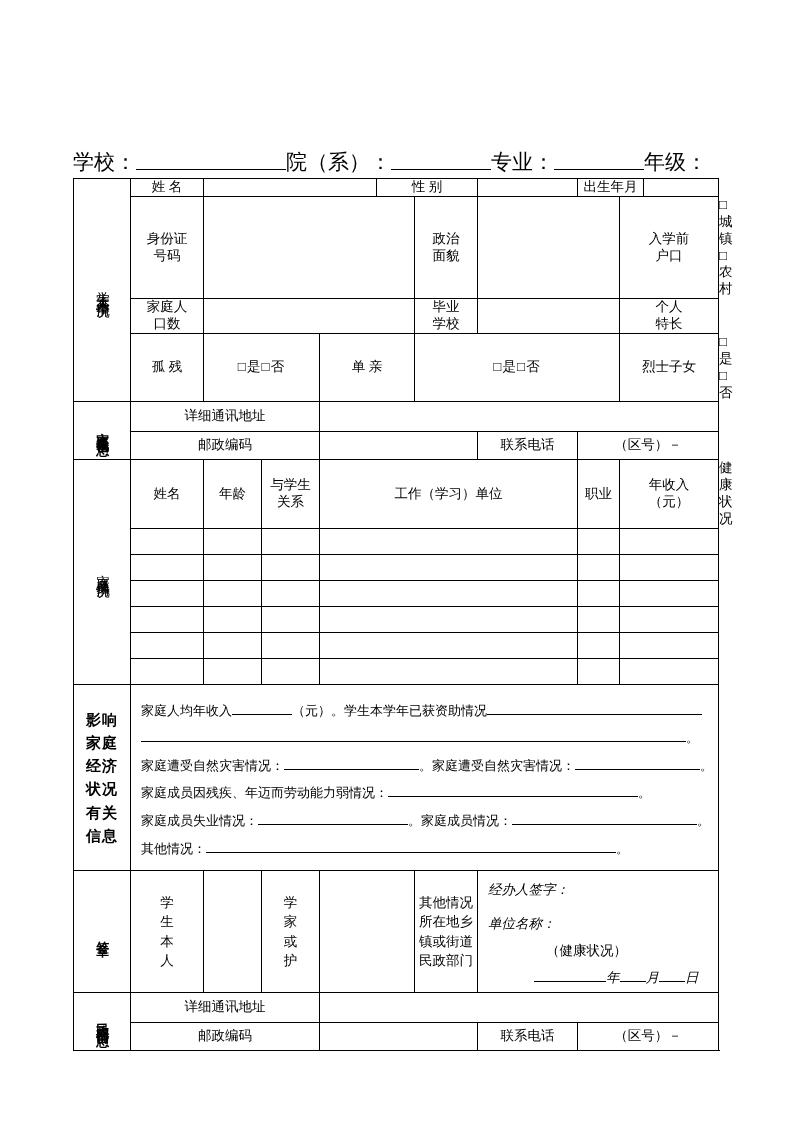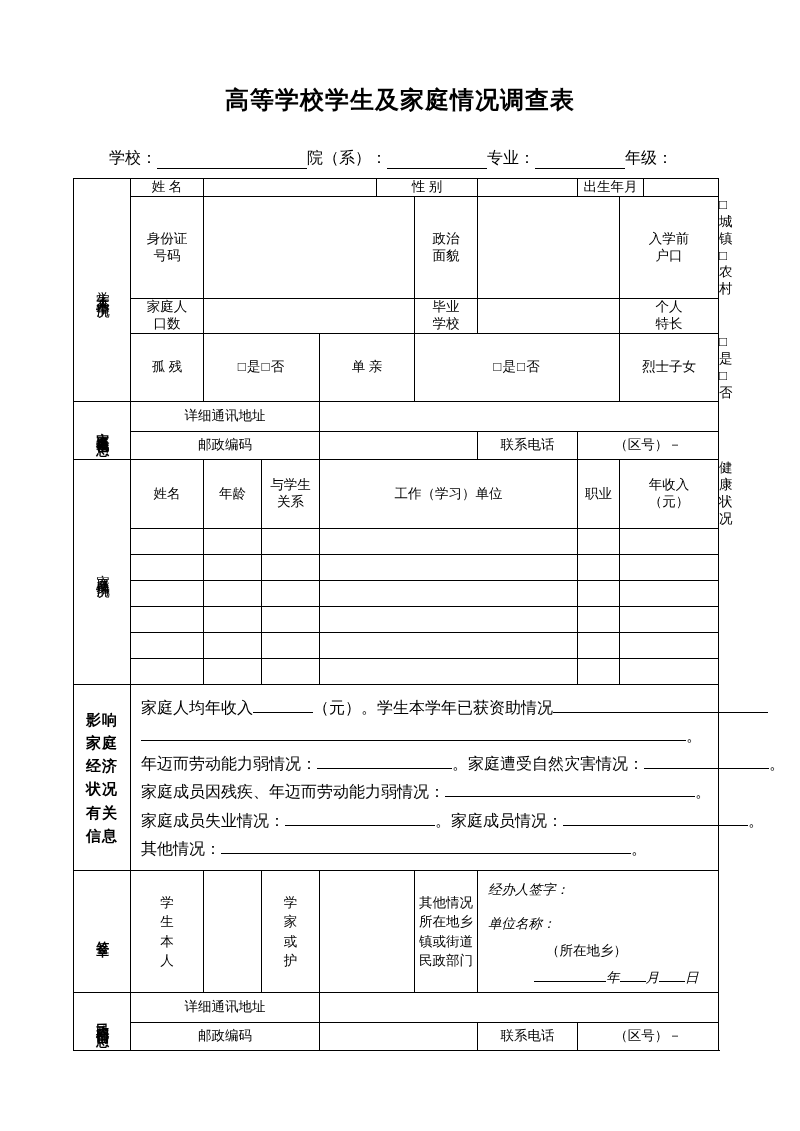--- a/index.html
+++ b/index.html
@@ -34,25 +34,24 @@
     font-size: 24px;
     letter-spacing: 1px;
   }
 
   
   .header-line {
     position: absolute;
     top: 148px;
     left: 73px;
     width: 650px;
-    font-size: 16px;
+    font-size: 21px;
     white-space: nowrap;
     display: flex;
-    align-items: flex-end;
-    margin-left: 36px;
+    align-items: center;
   }
   .header-line .hl-label { flex: 0 0 auto; }
   .header-line .hl-blank {
     display: inline-block;
     border-bottom: 1px solid #000;
     height: 15px;
   }
   .b-school  { width: 150px; }
   .b-dept    { width: 100px; }
   .b-major   { width: 90px; }
@@ -110,21 +109,21 @@
   .col-stack {
     font-size: 13.5px;
     line-height: 1.45;
   }
   .col-stack span { display: block; }
 
   
   .econ-wrap {
     text-align: left;
     padding: 7px 8px 7px 10px;
-    font-size: 16px;
+    font-size: 13px;
     line-height: 1.2;
   }
   .econ-line {
     display: block;
     white-space: nowrap;
     margin: 0;
     padding: 5px 0 4px 0;
   }
   .ul {
     display: inline-block;
@@ -159,21 +158,20 @@
   .ud-2 { width: 26px; }
   .ud-3 { width: 26px; }
 
   .chk { letter-spacing: 1px; }
 </style>
 </head>
 <body>
 
 <div class="page">
 
-  <div class="doc-title">高等学校学生及家庭情况调查表</div>
 
   <div class="header-line">
     <span class="hl-label">学校：</span>
     <span class="hl-blank b-school"></span>
     <span class="hl-label">院（系）：</span>
     <span class="hl-blank b-dept"></span>
     <span class="hl-label">专业：</span>
     <span class="hl-blank b-major"></span>
     <span class="hl-label">年级：</span>
   </div>
@@ -350,21 +348,21 @@
         <div class="econ-wrap">
 
           <div class="econ-line">
             <span>家庭人均年收入</span><span class="ul u-60"></span><span>（元）。学生本学年已获资助情况</span><span class="ul u-215"></span>
           </div>
           <div class="econ-line">
             <span class="ul u-full"></span><span>。</span>
           </div>
 
           <div class="econ-line">
-            <span>年迈而劳动能力弱情况：</span><span class="ul u-135"></span><span>。家庭遭受自然灾害情况：</span><span class="ul u-125"></span><span>。</span>
+            <span>家庭遭受自然灾害情况：</span><span class="ul u-135"></span><span>。家庭遭受自然灾害情况：</span><span class="ul u-125"></span><span>。</span>
           </div>
 
           <div class="econ-line">
             <span>家庭成员因残疾、年迈而劳动能力弱情况：</span><span class="ul u-250"></span><span>。</span>
           </div>
 
           <div class="econ-line">
             <span>家庭成员失业情况：</span><span class="ul u-150"></span><span>。家庭成员情况：</span><span class="ul u-185"></span><span>。</span>
           </div>
 
@@ -403,21 +401,21 @@
           <span>其他情况</span>
           <span>所在地乡</span>
           <span>镇或街道</span>
           <span>民政部门</span>
         </div>
       </td>
       <td colspan="4">
         <div class="sig-box">
           <div class="sig-row">经办人签字：</div>
           <div class="sig-row" style="padding-top:14px">单位名称：</div>
-          <div class="sig-seal">（所在地乡）</div>
+          <div class="sig-seal">（健康状况）</div>
           <div class="sig-date"><span class="u-date ud-1"></span><span>年</span><span class="u-date ud-2"></span><span>月</span><span class="u-date ud-3"></span><span>日</span></div>
         </div>
       </td>
     </tr>
 
     <tr style="height:30px">
       <td rowspan="2">
         <span class="vlabel-b">民政部门信息</span>
       </td>
       <td colspan="3">详细通讯地址</td>

